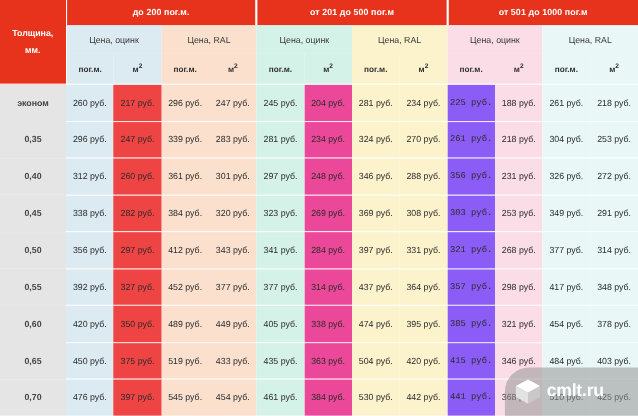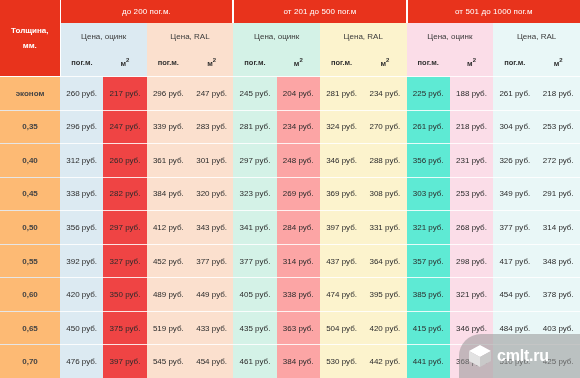--- a/index.html
+++ b/index.html
@@ -21,21 +21,21 @@
     border-collapse: collapse;
     table-layout: fixed;
     position: relative;
   }
 
   
   .grp-head {
     background: #e8331c;
     color: #ffffff;
     font-size: 8px;
-    font-weight: normal;
+    font-weight: bold;
     text-align: center;
     height: 23px;
     padding: 0;
     border-right: 2px solid #ffffff;
     letter-spacing: .1px;
   }
   .grp-head.last { border-right: none; }
 
   
   .corner {
@@ -81,30 +81,30 @@
   }
   td.val {
     font-size: 8px;
     color: #2b2b2b;
     text-align: center;
     padding: 0;
     border-top: 1px solid rgba(255,255,255,.85);
   }
 
   
-  .c0 { background: #fdba74; }
+  .c0 { background: #e5e5e5; }
   .c1 { background: #dceaf2; }
   .c2 { background: #ef4444; }
   .c3 { background: #fbe0ce; }
   .c4 { background: #fbe0ce; }
   .c5 { background: #d4f2e7; }
-  .c6 { background: #fca5a5; }
+  .c6 { background: #ec4899; }
   .c7 { background: #fcf3cd; }
   .c8 { background: #fcf3cd; }
-  .c9 { background: #5eead4; }
+  .c9 { background: #8b5cf6; font-family: Liberation Mono, monospace; }
   .c10 { background: #fbdde8; }
   .c11 { background: #e9f7f7; }
   .c12 { background: #e9f7f7; }
 
   
   .h1, .h2 { background: #dceaf2; }
   .h3, .h4 { background: #fbe0ce; }
   .h5, .h6 { background: #d4f2e7; }
   .h7, .h8 { background: #fcf3cd; }
   .h9, .h10 { background: #fbdde8; }

